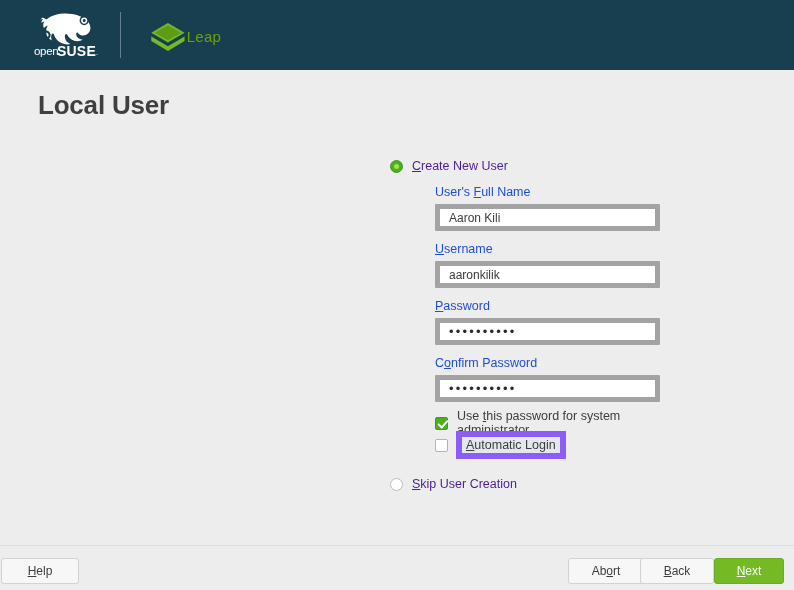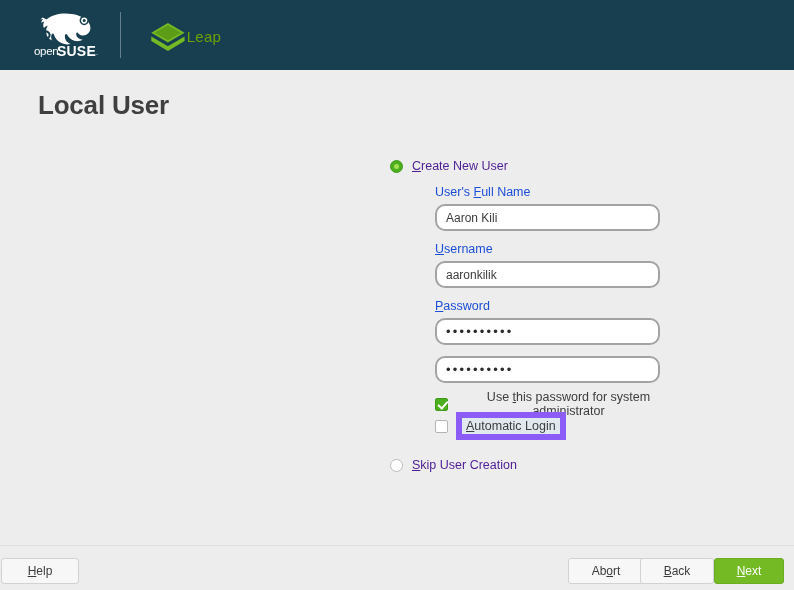--- a/index.html
+++ b/index.html
@@ -130,41 +130,40 @@
   .field-label {
     font-size: 12.5px;
     color: #1d4ed8;
     margin-bottom: 5px;
     display: block;
   }
   .field-input {
     width: 225px;
     height: 27px;
     background: #ffffff;
-    border: 2px solid #a3a3a3;
-    border-radius: 10px;
+    border: 5px solid #a3a3a3;
+    border-radius: 1px;
     font-family: "Liberation Sans", sans-serif;
     font-size: 12px;
     color: #3c3c3c;
     padding: 0 9px;
     outline: none;
   }
   .field-input.pw {
     font-size: 13px;
     letter-spacing: 2.2px;
     color: #2b2b2b;
   }
 
   
   .check-row {
     display: flex;
     align-items: center;
     margin-top: 2px;
     height: 20px;
-    text-align: center;
   }
   .check-row + .check-row { margin-top: 2px; }
   .checkbox {
     width: 13px;
     height: 13px;
     border-radius: 2px;
     flex: 0 0 auto;
     margin-right: 9px;
     position: relative;
   }
@@ -293,20 +292,21 @@
         <label class="field-label"><span></span><span class="mn">U</span><span>sername</span></label>
         <input class="field-input" type="text" value="aaronkilik" style="">
       </div>
 
       <div class="field">
         <label class="field-label"><span></span><span class="mn">P</span><span>assword</span></label>
         <input class="field-input pw" type="text" value="••••••••••" style="">
       </div>
 
       <div class="field">
+        <label class="field-label"><span>C</span><span class="mn">o</span><span>nfirm Password</span></label>
         <input class="field-input pw" type="text" value="••••••••••" style="">
       </div>
 
       <div class="check-row">
         <span class="checkbox on"></span>
         <span class="check-label"><span>Use </span><span class="mn">t</span><span>his password for system administrator</span></span>
       </div>
 
       <div class="check-row">
         <span class="checkbox off"></span>

